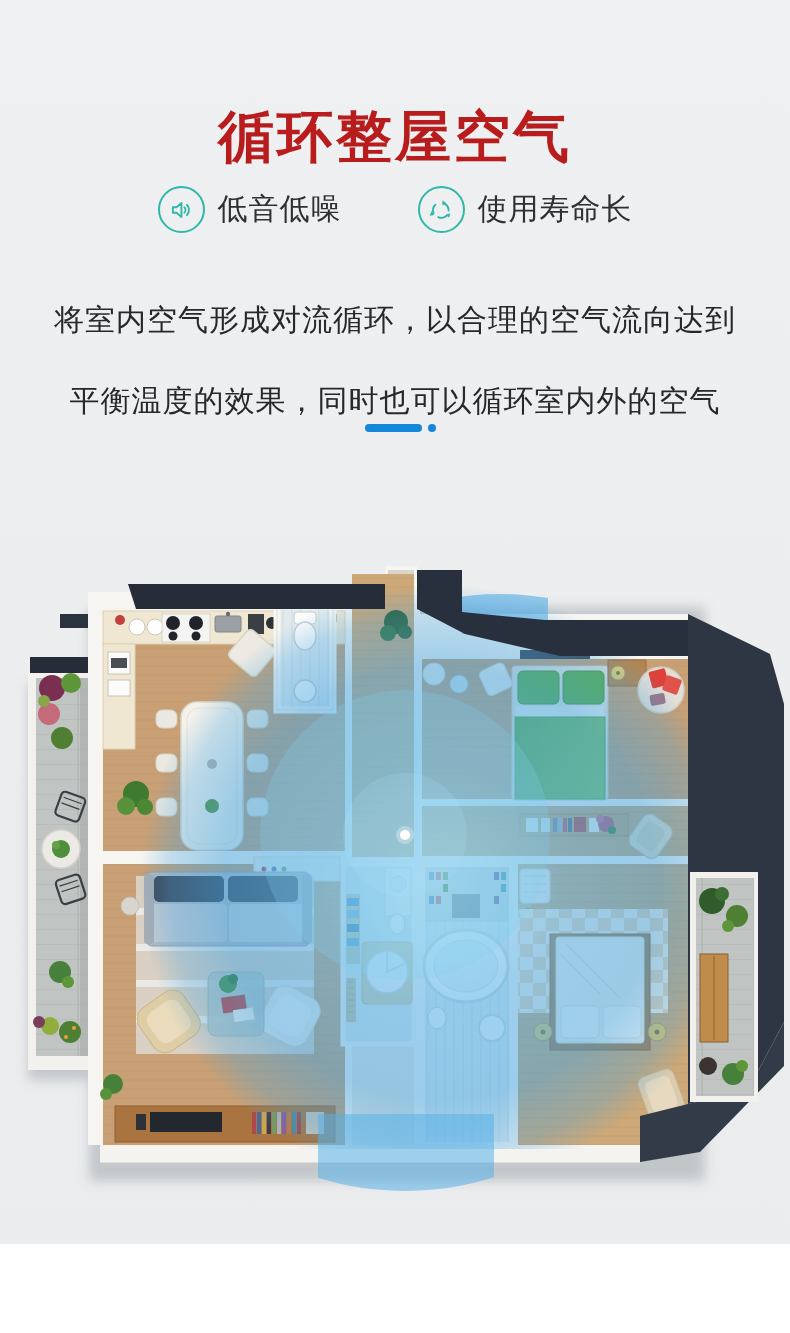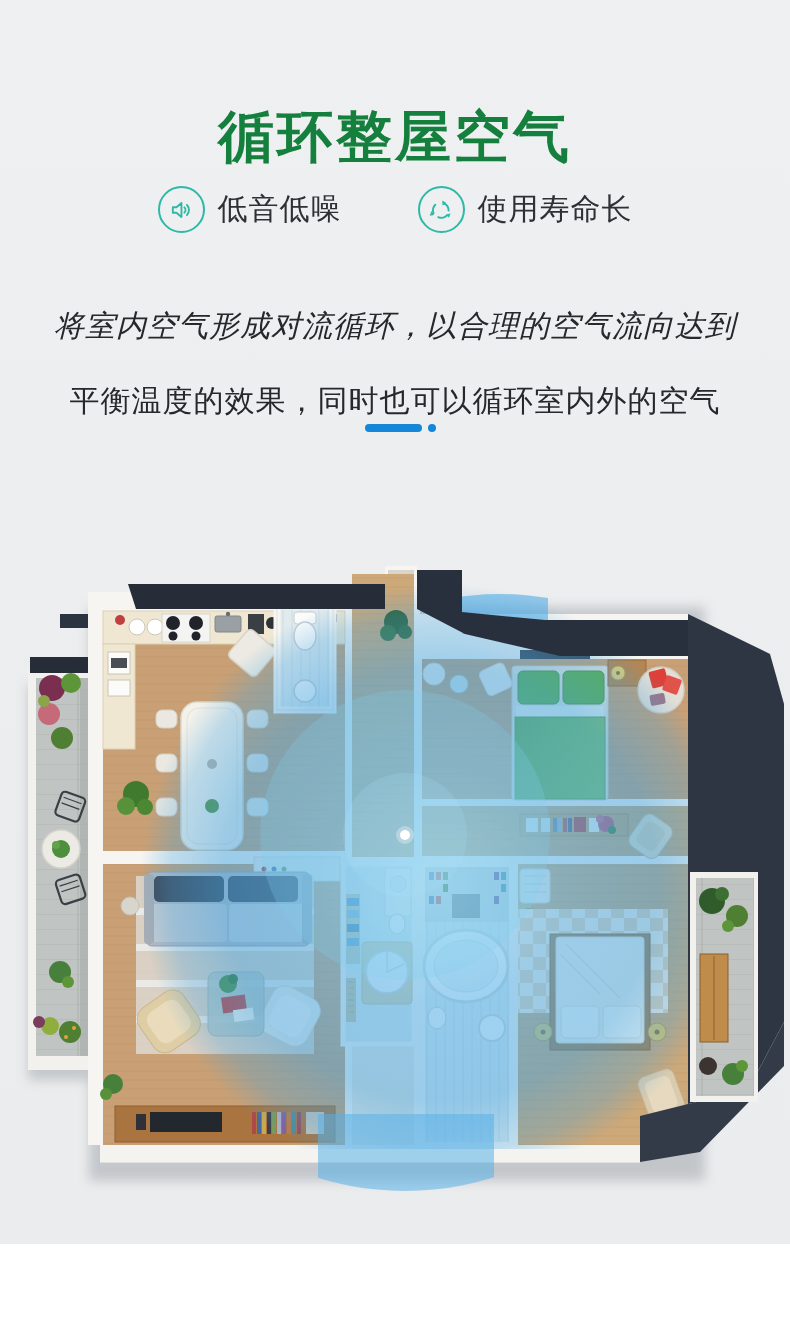--- a/index.html
+++ b/index.html
@@ -6,33 +6,33 @@
   body{
     width:790px;height:1333px;position:relative;overflow:hidden;
     font-family:"Liberation Sans","DejaVu Sans",sans-serif;
     background:#ffffff;
   }
   .bg-top{position:absolute;left:0;top:0;width:790px;height:1244px;
     background:linear-gradient(180deg,#eef0f1 0%,#ecedee 60%,#ebeced 100%);}
   .bg-bottom{position:absolute;left:0;top:1244px;width:790px;height:89px;background:#ffffff;}
 
   .title{position:absolute;top:62px;left:0;width:790px;text-align:center;
-    font-size:56px;font-weight:bold;color:#15803d;letter-spacing:3px;}
+    font-size:56px;font-weight:bold;color:#b91c1c;letter-spacing:3px;}
 
   .features{position:absolute;top:186px;left:0;width:790px;
     display:flex;justify-content:center;align-items:center;gap:76px;}
   .feature{display:flex;align-items:center;gap:13px;}
   .fi-circle{width:47px;height:47px;border:2px solid #2eb8a6;border-radius:50%;
     box-sizing:border-box;display:flex;align-items:center;justify-content:center;flex:0 0 auto;}
   .fi-circle svg{width:28px;height:28px;display:block;}
   .fi-label{font-size:30px;color:#2e3033;letter-spacing:1px;}
 
   .desc{position:absolute;left:0;width:790px;text-align:center;
     font-size:30px;color:#26282c;letter-spacing:1px;}
-  .desc.l1{top:276px;font-style:italic;}
+  .desc.l1{top:270px;}
   .desc.l2{top:351px;}
 
   .divider{position:absolute;top:424px;left:0;width:790px;
     display:flex;justify-content:center;align-items:center;gap:6px;padding-left:10px;box-sizing:border-box;}
   .divider .bar{width:57px;height:8px;border-radius:4px;background:#1587d9;}
   .divider .dot{width:8px;height:8px;border-radius:50%;background:#1587d9;}
 
   .floorplan{position:absolute;left:0;top:553px;width:790px;height:642px;}
 </style>
 </head>

